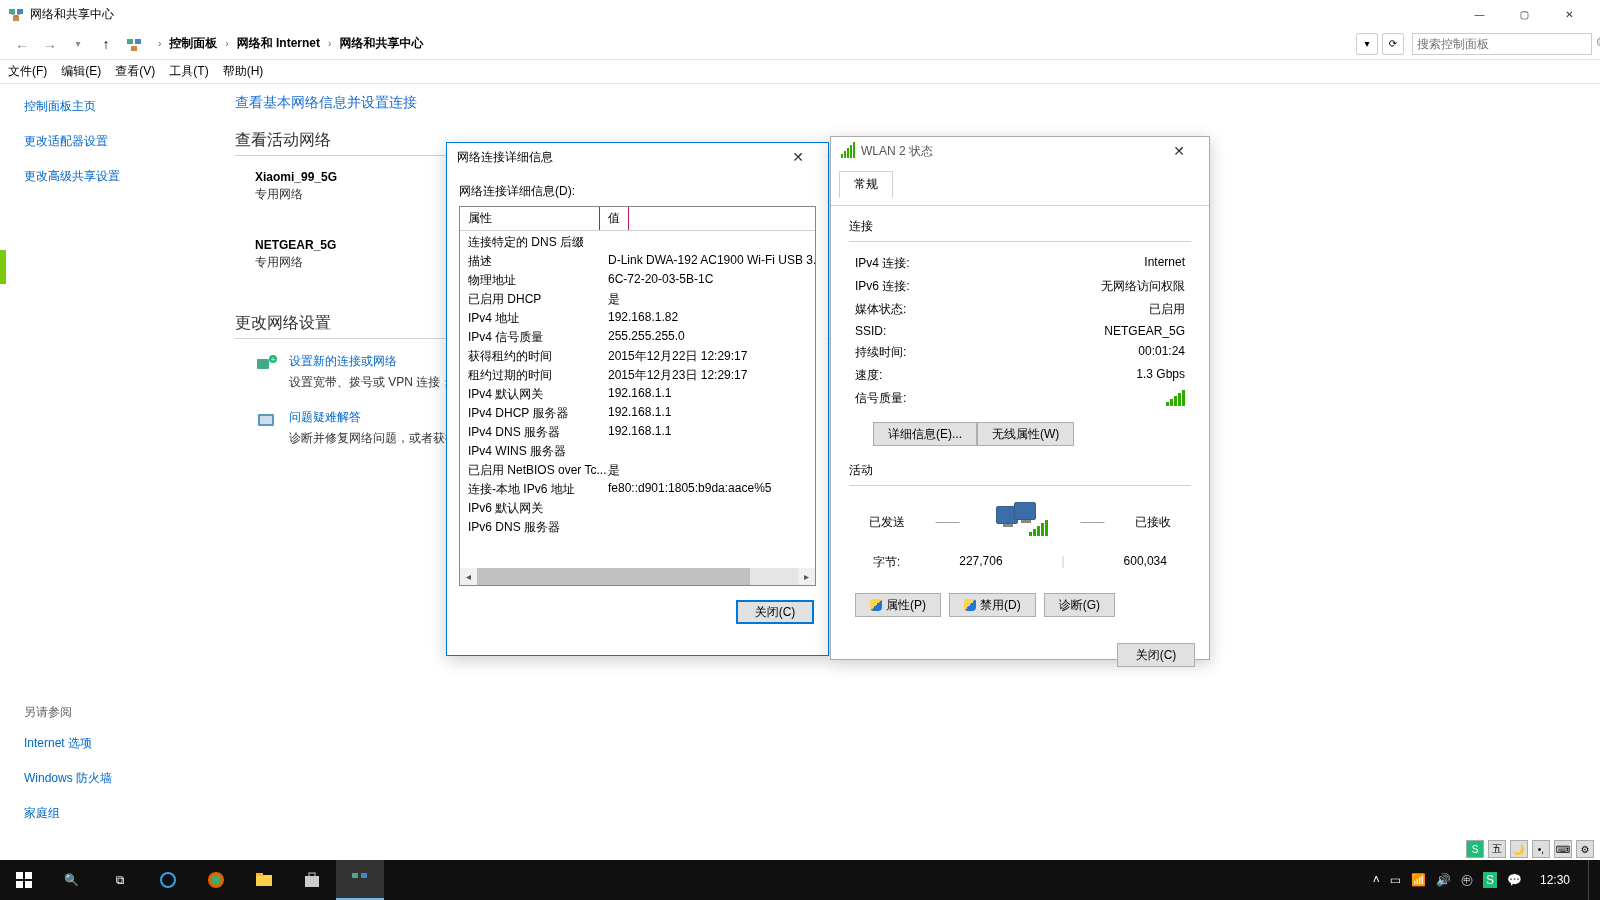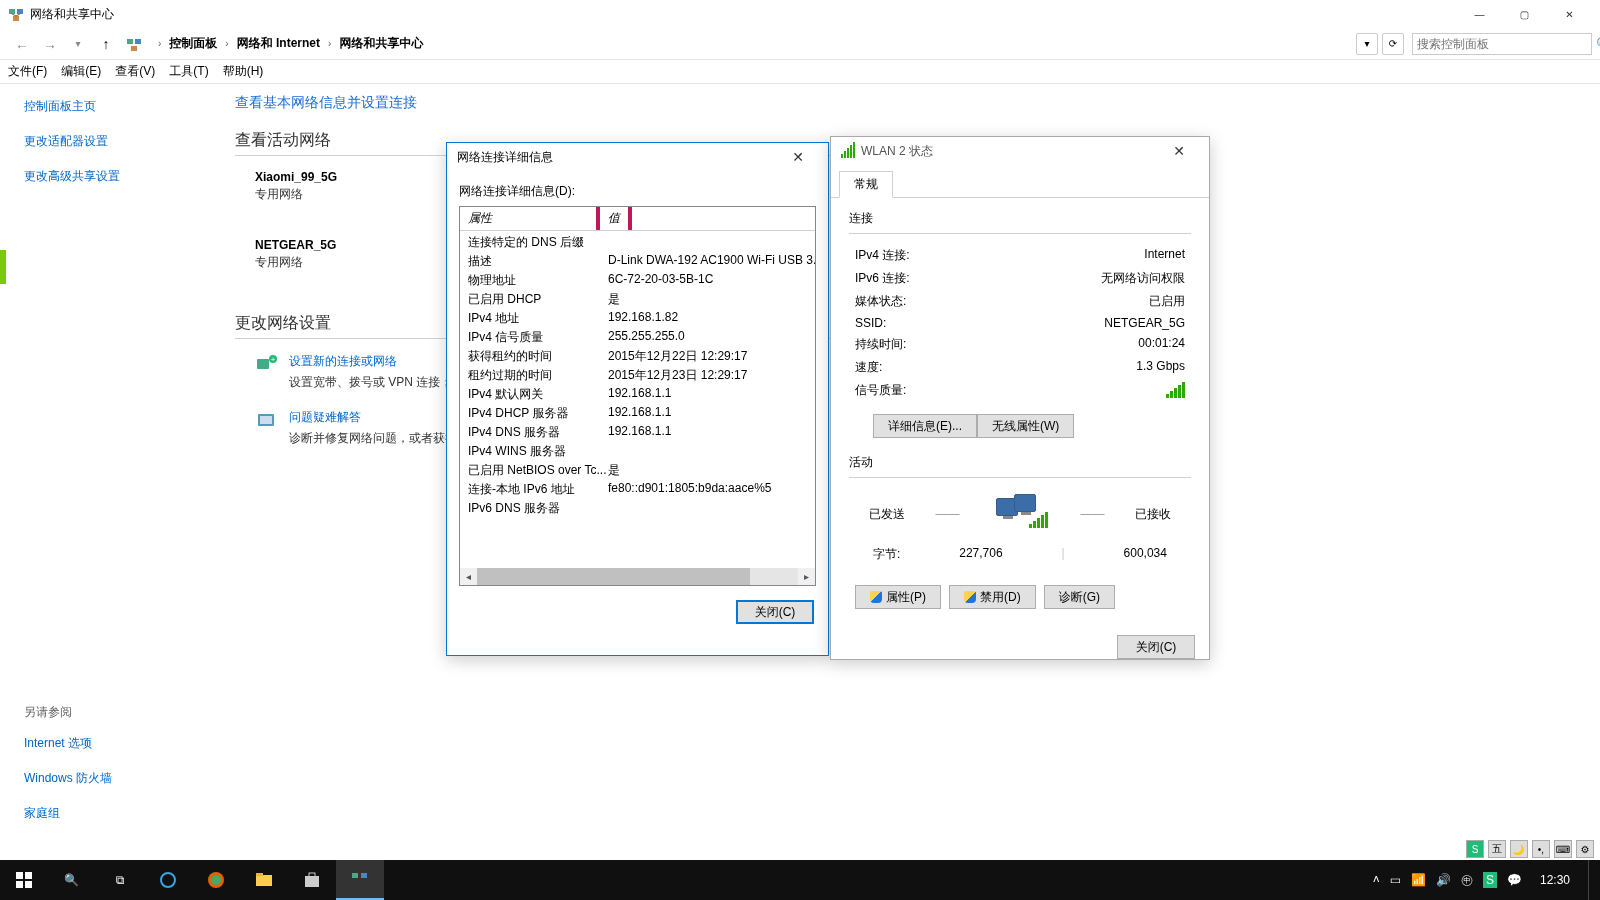--- a/index.html
+++ b/index.html
@@ -48,39 +48,39 @@
 
 
 .dlg { position: absolute; background: #fff; border: 1px solid #0078d7; box-shadow: 0 4px 16px rgba(0,0,0,.2); }
 .dlg.details { left: 446px; top: 142px; width: 383px; height: 514px; }
 .dlg-title { height: 28px; display: flex; align-items: center; padding: 0 10px; font-size: 12px; }
 .dlg-close { margin-left: auto; width: 40px; height: 24px; display: flex; align-items: center; justify-content: center; font-size: 14px; color: #333; }
 .dlg-body { padding: 8px 12px; }
 .dlg-label { font-size: 12px; margin: 4px 0 6px; }
 .prop-box { border: 1px solid #828790; height: 380px; overflow: hidden; position: relative; }
 .prop-hdr { display: flex; border-bottom: 1px solid #d0d0d0; background: #fff; }
-.prop-hdr div { padding: 3px 8px; font-size: 12px; border-right: 4px solid #be185d; font-style: italic; }
+.prop-hdr div { padding: 3px 8px; font-size: 12px; border-right: 1px solid #be185d; }
 .prop-hdr .c1 { width: 140px; }
 .prop-rows { padding: 2px 0; overflow-x: auto; }
 .prop-row { display: flex; padding: 1px 8px; font-size: 12px; white-space: nowrap; }
 .prop-row .c1 { width: 140px; flex-shrink: 0; }
 .prop-row .c2 { }
 .hscroll { position: absolute; bottom: 0; left: 0; right: 0; height: 17px; background: #f0f0f0; display: flex; align-items: center; }
 .hscroll .arr { width: 17px; height: 17px; display: flex; align-items: center; justify-content: center; background: #f0f0f0; font-size: 10px; color: #555; }
 .hscroll .track { flex: 1; background: #e5e5e5; height: 17px; position: relative; }
 .hscroll .thumb { position: absolute; left: 0; width: 85%; height: 100%; background: #c0c0c0; }
 .dlg-btnrow { display: flex; justify-content: flex-end; margin-top: 14px; padding-right: 2px; }
 .dlg-btn { min-width: 78px; height: 24px; border: 1px solid #adadad; background: #e1e1e1; font-size: 12px; display: flex; align-items: center; justify-content: center; padding: 0 12px; }
 .dlg-btn.default { border: 2px solid #0078d7; }
 
 
 .dlg.status { left: 830px; top: 136px; width: 380px; height: 524px; border: 1px solid #aaa; }
 .status .dlg-title { color: #555; }
 .status .titleico { width: 14px; height: 14px; margin-right: 6px; }
-.tab-strip { display: flex; padding: 6px 8px 0; border-bottom: 1px solid #d0d0d0; }
+.tab-strip { display: flex; padding: 6px 8px 8px; border-bottom: 1px solid #d0d0d0; }
 .tab { padding: 4px 14px; border: 1px solid #d0d0d0; border-bottom: 1px solid #fff; background: #fff; font-size: 12px; margin-bottom: -1px; }
 .status-body { padding: 12px 18px; }
 .grp-hdr { font-size: 12px; margin-bottom: 6px; }
 .grp-line { border-bottom: 1px solid #d0d0d0; margin-bottom: 10px; }
 .stat-row { display: flex; justify-content: space-between; padding: 3px 6px; font-size: 12px; }
 .signal-bars { display: inline-flex; align-items: flex-end; height: 16px; gap: 1px; }
 .signal-bars span { width: 3px; background: #2ea900; }
 .signal-bars span:nth-child(1){height:4px} .signal-bars span:nth-child(2){height:7px} .signal-bars span:nth-child(3){height:10px} .signal-bars span:nth-child(4){height:13px} .signal-bars span:nth-child(5){height:16px}
 .btn-row { display: flex; gap: 0; margin: 12px 0 16px 24px; }
 .std-btn { height: 24px; border: 1px solid #adadad; background: #e1e1e1; font-size: 12px; padding: 0 14px; display: flex; align-items: center; justify-content: center; }
@@ -285,20 +285,24 @@
           </div>
           <div class="prop-row">
             <div class="c1">已启用 NetBIOS over Tc...</div>
             <div class="c2">是</div>
           </div>
           <div class="prop-row">
             <div class="c1">连接-本地 IPv6 地址</div>
             <div class="c2">fe80::d901:1805:b9da:aace%5</div>
           </div>
           <div class="prop-row">
+            <div class="c1">IPv6 默认网关</div>
+            <div class="c2"></div>
+          </div>
+          <div class="prop-row">
             <div class="c1">IPv6 DNS 服务器</div>
             <div class="c2"></div>
           </div>
         </div>
       <div class="hscroll">
         <div class="arr">◂</div>
         <div class="track">
             <div class="thumb"></div>
           </div>
         <div class="arr">▸</div>

